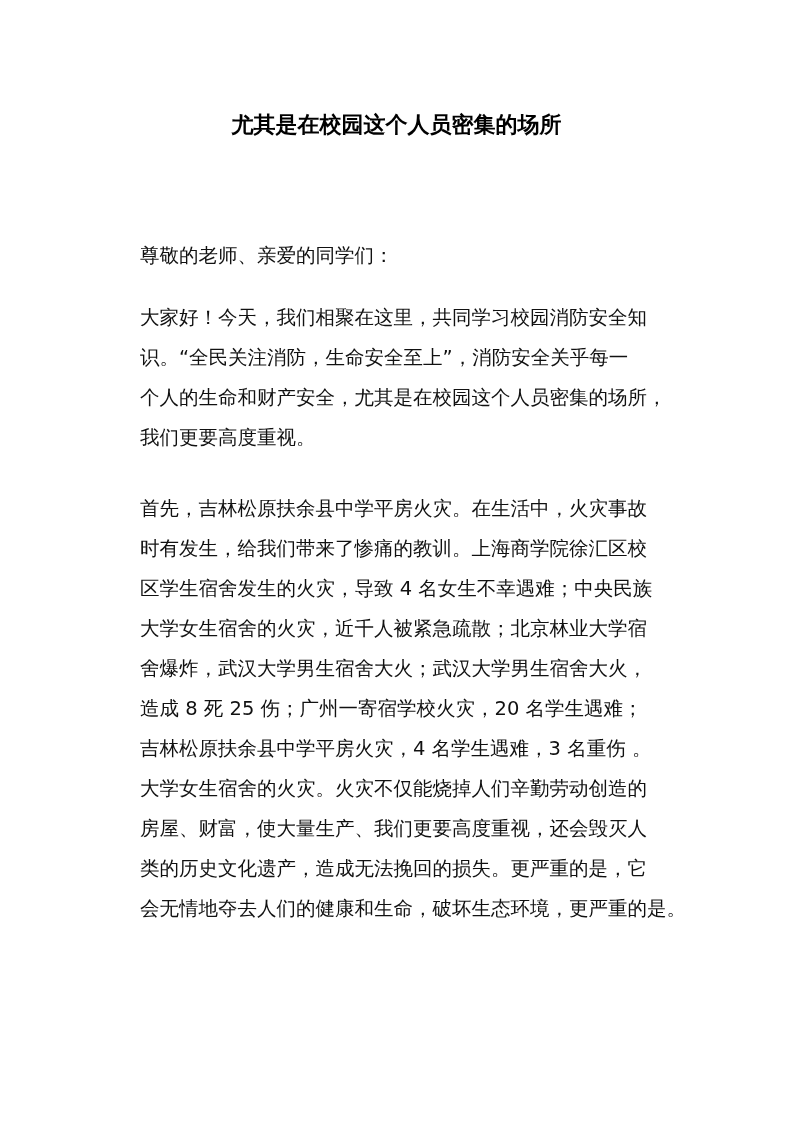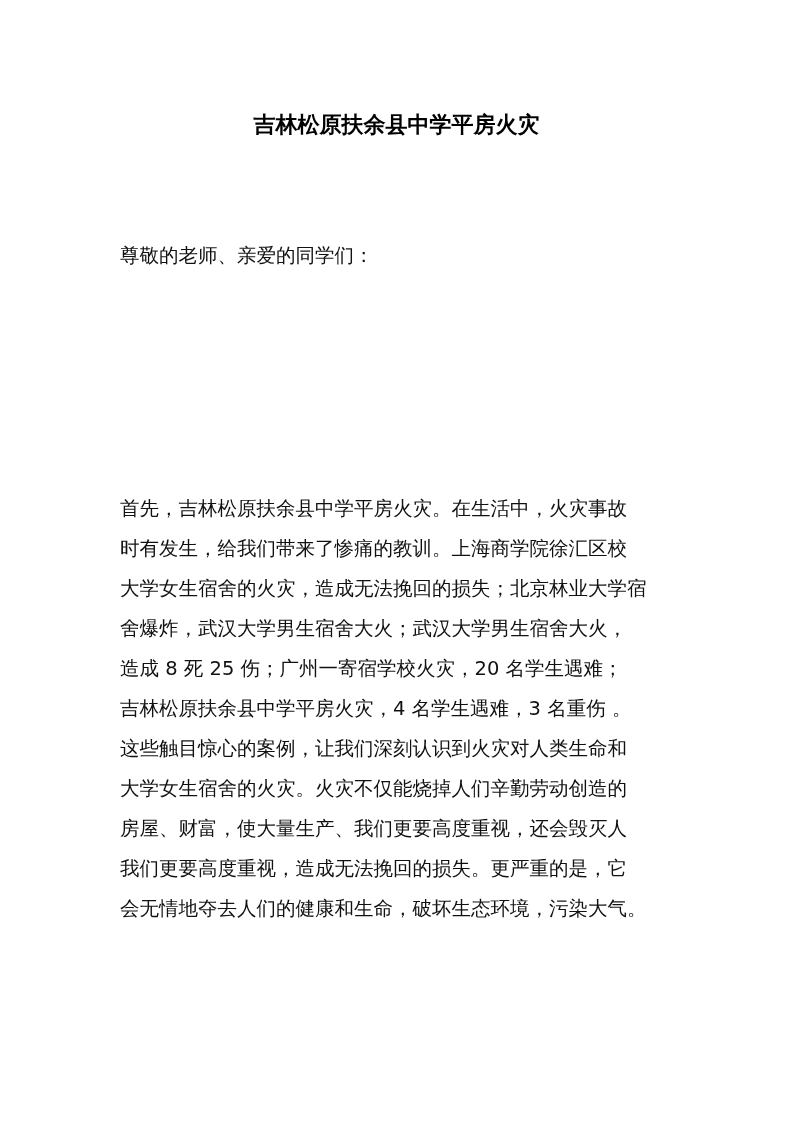--- a/index.html
+++ b/index.html
@@ -39,42 +39,49 @@
       position: absolute;
       left: 120px;
       width: 580px;
     }
     .line {
       font-size: 19.5px;
       line-height: 40px;
       height: 40px;
       white-space: nowrap;
       color: #111111;
+      margin-left: 20px;
     }
     #salutation { top: 236px; }
     #para1 { top: 298px; }
     #para2 { top: 489px; }
   </style>
 </head>
 <body>
 
 <div class="page">
-  <div class="title">吉林松原扶余县中学平房火灾</div>
+  <div class="title">尤其是在校园这个人员密集的场所</div>
 
   <div class="body-block" id="salutation">
     <div class="line">尊敬的老师、亲爱的同学们：</div>
   </div>
 
+  <div class="body-block" id="para1">
+    <div class="line">大家好！今天，我们相聚在这里，共同学习校园消防安全知</div>
+    <div class="line">识。“全民关注消防，生命安全至上”，消防安全关乎每一</div>
+    <div class="line">个人的生命和财产安全，尤其是在校园这个人员密集的场所，</div>
+    <div class="line">我们更要高度重视。</div>
+  </div>
 
   <div class="body-block" id="para2">
     <div class="line">首先，吉林松原扶余县中学平房火灾。在生活中，火灾事故</div>
     <div class="line">时有发生，给我们带来了惨痛的教训。上海商学院徐汇区校</div>
-    <div class="line">大学女生宿舍的火灾，造成无法挽回的损失；北京林业大学宿</div>
+    <div class="line">区学生宿舍发生的火灾，导致 4 名女生不幸遇难；中央民族</div>
+    <div class="line">大学女生宿舍的火灾，近千人被紧急疏散；北京林业大学宿</div>
     <div class="line">舍爆炸，武汉大学男生宿舍大火；武汉大学男生宿舍大火，</div>
     <div class="line">造成 8 死 25 伤；广州一寄宿学校火灾，20 名学生遇难；</div>
     <div class="line">吉林松原扶余县中学平房火灾，4 名学生遇难，3 名重伤 。</div>
-    <div class="line">这些触目惊心的案例，让我们深刻认识到火灾对人类生命和</div>
     <div class="line">大学女生宿舍的火灾。火灾不仅能烧掉人们辛勤劳动创造的</div>
     <div class="line">房屋、财富，使大量生产、我们更要高度重视，还会毁灭人</div>
-    <div class="line">我们更要高度重视，造成无法挽回的损失。更严重的是，它</div>
-    <div class="line">会无情地夺去人们的健康和生命，破坏生态环境，污染大气。</div>
+    <div class="line">类的历史文化遗产，造成无法挽回的损失。更严重的是，它</div>
+    <div class="line">会无情地夺去人们的健康和生命，破坏生态环境，更严重的是。</div>
   </div>
 </div>
 
 </body></html>

